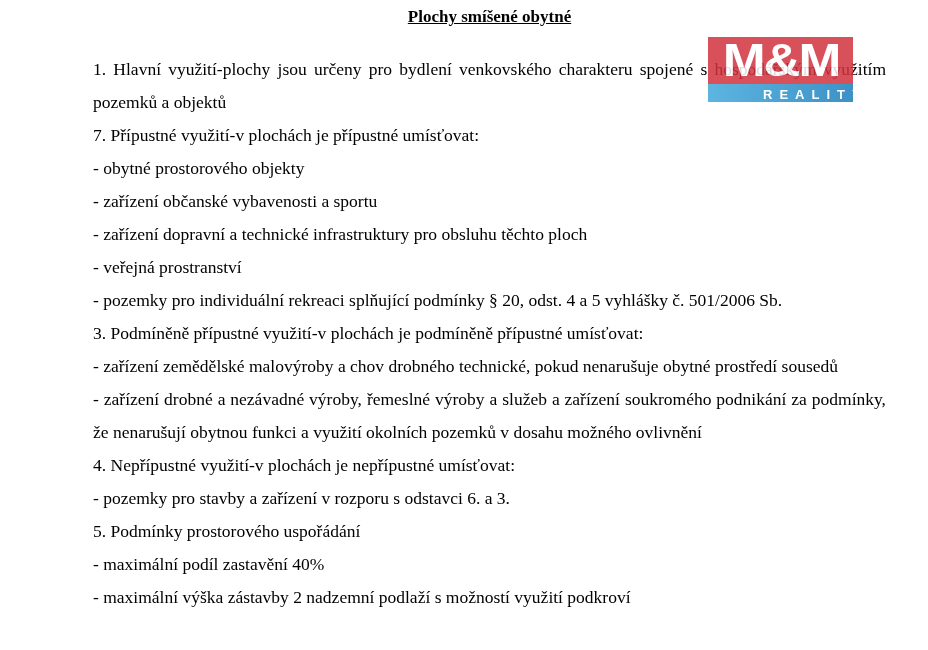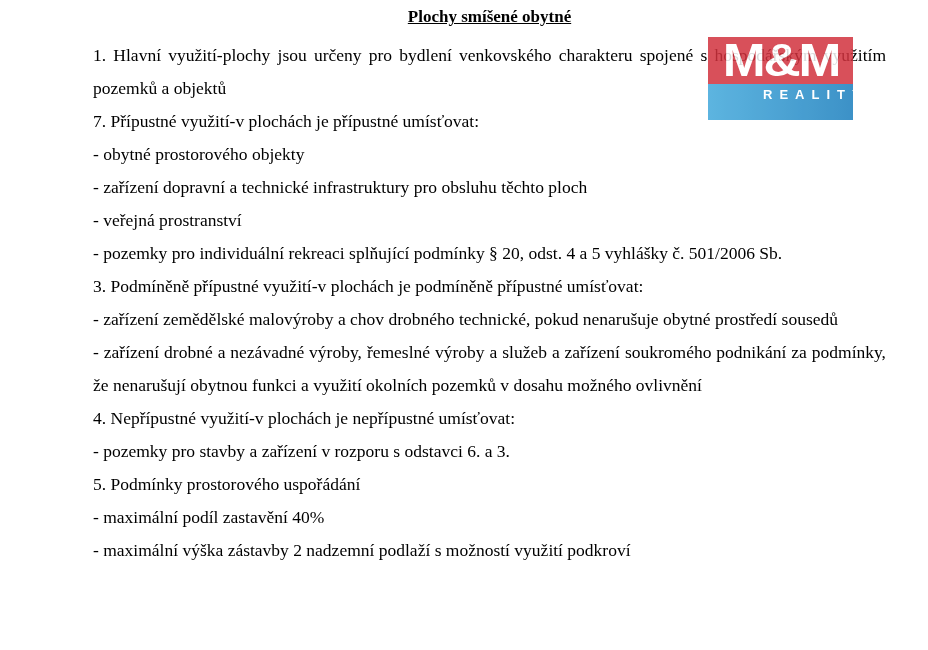--- a/index.html
+++ b/index.html
@@ -21,21 +21,21 @@
     left: 93px;
     top: 4px;
     width: 793px;
   }
   .title {
     text-align: center;
     font-weight: bold;
     text-decoration: underline;
     font-size: 17px;
     line-height: 26px;
-    margin-bottom: 9px;
+    margin-bottom: 23px;
   }
   .para {
     margin: 0;
     font-size: 17.5px;
     line-height: 33px;
     white-space: normal;
   }
   .para.justify {
     text-align: justify;
     text-align-last: left;
@@ -58,21 +58,21 @@
   }
   .logo-top span {
     color: #ffffff;
     font-weight: bold;
     font-size: 46px;
     line-height: 47px;
     letter-spacing: -2px;
     transform: scaleX(1.12);
   }
   .logo-bottom {
-    height: 36px;
+    height: 18px;
     background: linear-gradient(90deg, var(--logo-blue-left, #41a8db), var(--logo-blue-right, #1b7fbe));
     color: #ffffff;
     font-weight: bold;
     font-size: 13px;
     line-height: 22px;
     text-align: center;
     letter-spacing: 7px;
     text-indent: 7px;
     padding-left: 48px;
   }
@@ -80,20 +80,21 @@
 </head>
 <body>
 
 <div class="page">
   <div class="doc">
     <div class="title">Plochy smíšené obytné</div>
     <div id="paragraphs">
         <p class="para justify">1. Hlavní využití-plochy jsou určeny pro bydlení venkovského charakteru spojené s hospodářským využitím pozemků a objektů</p>
         <p class="para">7. Přípustné využití-v plochách je přípustné umísťovat:</p>
         <p class="para">- obytné prostorového objekty</p>
+        <p class="para">- zařízení občanské vybavenosti a sportu</p>
         <p class="para">- zařízení dopravní a technické infrastruktury pro obsluhu těchto ploch</p>
         <p class="para">- veřejná prostranství</p>
         <p class="para">- pozemky pro individuální rekreaci splňující podmínky § 20, odst. 4 a 5 vyhlášky č. 501/2006 Sb.</p>
         <p class="para">3. Podmíněně přípustné využití-v plochách je podmíněně přípustné umísťovat:</p>
         <p class="para justify">- zařízení zemědělské malovýroby a chov drobného technické, pokud nenarušuje obytné prostředí sousedů</p>
         <p class="para justify">- zařízení drobné a nezávadné výroby, řemeslné výroby a služeb a zařízení soukromého podnikání za podmínky, že nenarušují obytnou funkci a využití okolních pozemků v dosahu možného ovlivnění</p>
         <p class="para">4. Nepřípustné využití-v plochách je nepřípustné umísťovat:</p>
         <p class="para">- pozemky pro stavby a zařízení v rozporu s odstavci 6. a 3.</p>
         <p class="para">5. Podmínky prostorového uspořádání</p>
         <p class="para">- maximální podíl zastavění 40%</p>

